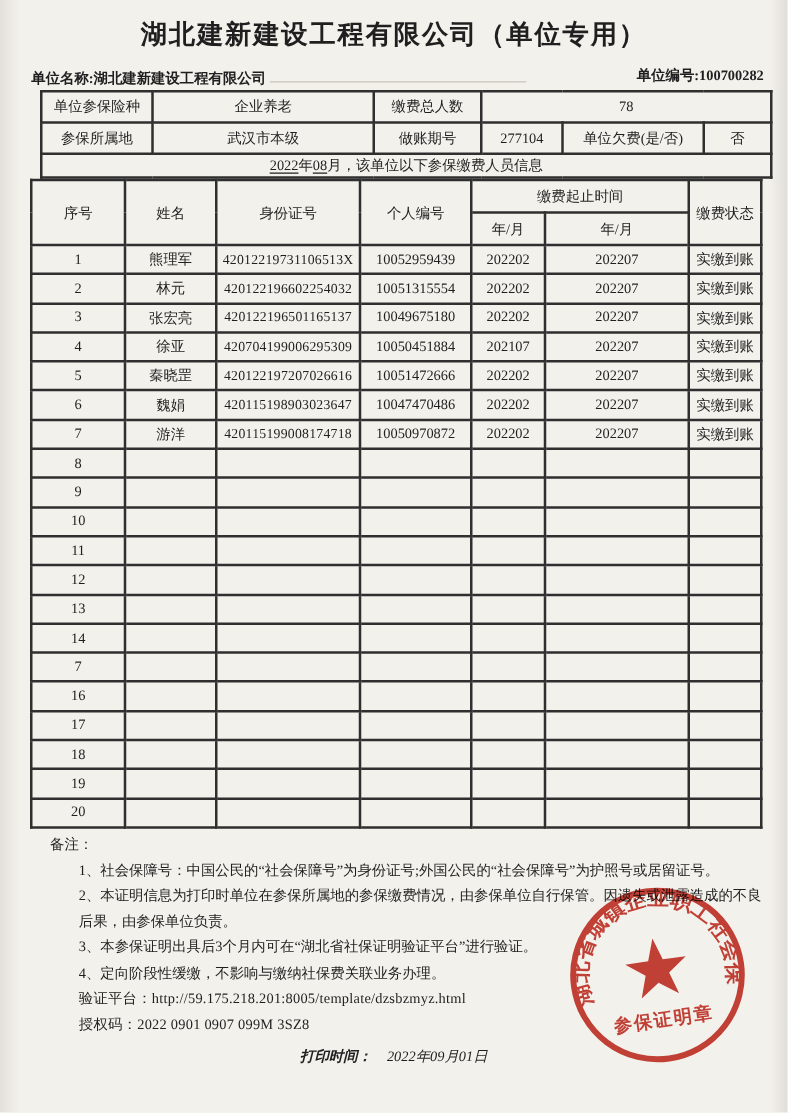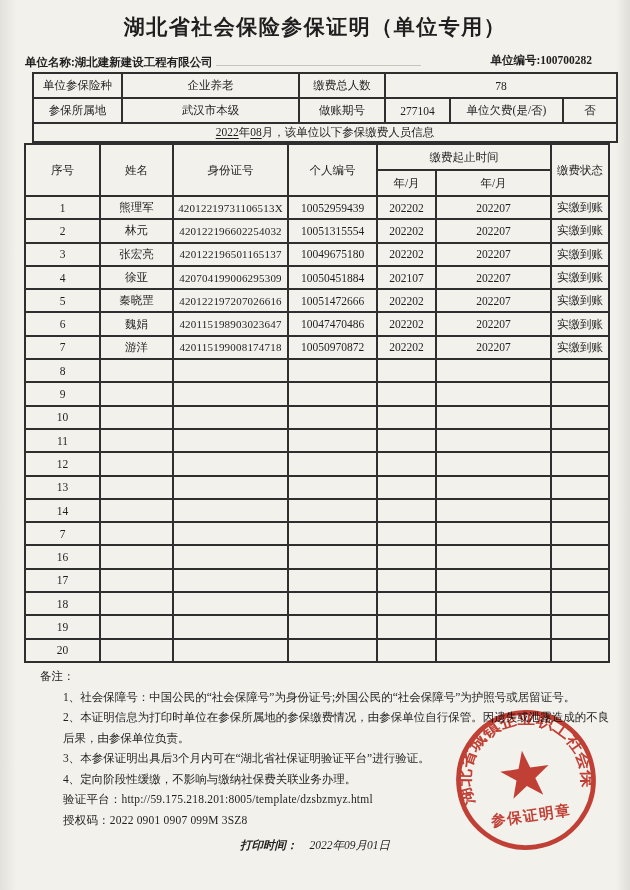--- a/index.html
+++ b/index.html
@@ -12,21 +12,21 @@
     overflow:hidden;
   }
   .scan-edge-l{position:absolute;left:0;top:0;width:16px;height:100%;
     background:linear-gradient(to right,rgba(110,105,95,.12),rgba(110,105,95,0));pointer-events:none;}
   .scan-edge-r{position:absolute;right:0;top:0;width:14px;height:100%;
     background:linear-gradient(to left,rgba(110,105,95,.14),rgba(110,105,95,0));pointer-events:none;}
 
   .title{position:absolute;top:13px;left:0;width:100%;text-align:center;
     font-size:21px;font-weight:bold;letter-spacing:1.5px;}
 
-  .doc-header{position:absolute;top:53px;left:25px;right:38px;display:flex;
+  .doc-header{position:absolute;top:53px;left:25px;right:19px;display:flex;
     justify-content:space-between;font-size:11.5px;font-weight:bold;}
   .fill-line{display:inline-block;width:205px;border-bottom:1px solid #c9c4bb;height:12px;margin-left:3px;}
 
   table{border-collapse:collapse;table-layout:fixed;}
   .summary-table{position:absolute;top:72px;left:32px;width:584px;font-size:11.5px;}
   .summary-table td{border:2px solid var(--line);text-align:center;height:23px;padding:0 2px;
     overflow:hidden;white-space:nowrap;}
   .summary-table .subtitle-cell{height:17px;}
   .u{text-decoration:underline;text-underline-offset:2px;}
 
@@ -53,21 +53,21 @@
   .stamp .arc-text{font-size:16.5px;}
   .stamp .bottom-text{font-size:15.5px;letter-spacing:1.5px;}
 </style>
 </head>
 <body>
 
 <div class="page">
   <div class="scan-edge-l"></div>
   <div class="scan-edge-r"></div>
 
-  <div class="title">湖北省社会保险参保证明（单位专用）</div>
+  <div class="title">湖北建新建设工程有限公司（单位专用）</div>
 
   <div class="doc-header">
     <span><span>单位名称:</span><span>湖北建新建设工程有限公司</span><span class="fill-line"></span></span>
     <span><span>单位编号:</span><span>100700282</span></span>
   </div>
 
   <table class="summary-table">
     <colgroup>
         <col style="width:89px">
         <col style="width:177px">

